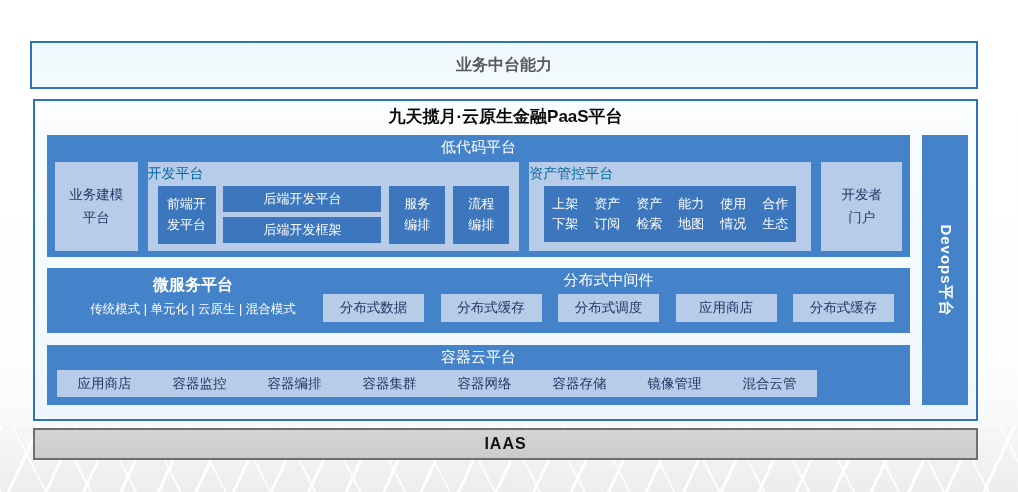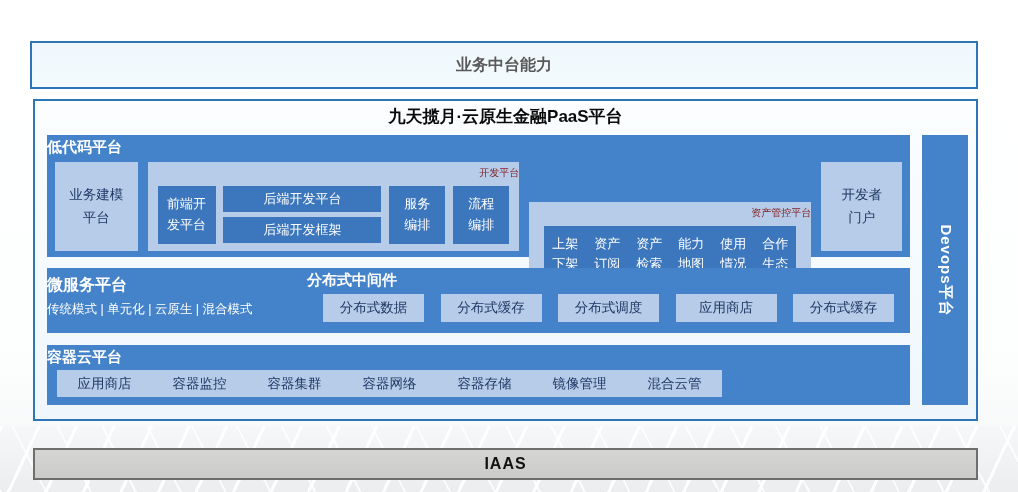--- a/index.html
+++ b/index.html
@@ -21,50 +21,50 @@
     display:flex; align-items:center; justify-content:center;
     font-size:16px; font-weight:bold; color:#595959; }
 
   .main-box { position:absolute; left:33px; top:99px; width:945px; height:322px;
     background:linear-gradient(180deg,#fbfdff 0%,#eff7fc 100%); border:2px solid #2e75b6; }
 
   .main-title { position:absolute; top:4px; left:0; width:100%; text-align:center;
     font-size:17px; font-weight:bold; color:#0a0a0a; }
 
   .panel { position:absolute; background:#4483c9; }
-  .panel-title { color:#ffffff; font-weight:bold; font-size:15px; line-height:20px; padding-top:2px; }
+  .panel-title { color:#ffffff; font-weight:normal; font-size:15px; text-align:center; line-height:20px; padding-top:2px; }
 
   
   .panel-lowcode { left:12px; top:34px; width:863px; height:122px; }
   .lowcode-row { display:flex; margin-top:5px; height:89px; padding:0 8px; gap:10px; }
 
   .light { background:#b7cce9; color:#1f3864; }
   .modeling-box { width:84px; height:89px; display:flex; align-items:center; justify-content:center;
     text-align:center; font-size:13.5px; line-height:1.65; padding:0 14px; }
   .portal-box { width:82px; height:89px; display:flex; align-items:center; justify-content:center;
     text-align:center; font-size:13.5px; line-height:1.65; padding:0 17px; }
 
   .light-container { height:89px; padding-top:2px; }
-  .lc-title { text-align:right; font-size:10px; color:#7f1d1d; line-height:18px; }
+  .lc-title { text-align:left; font-size:14px; color:#0369a1; line-height:18px; }
   .dev-container { width:382px; }
   .dev-row { display:flex; justify-content:space-between; align-items:flex-start; padding:0 10px; margin-top:4px; }
 
   .sblue { background:#3c76bd; color:#ffffff; display:flex; align-items:center; justify-content:center;
     text-align:center; font-size:13px; }
   .b-frontend { width:58px; height:58px; line-height:1.6; padding:0 4px; }
   .backend-col { width:158px; display:flex; flex-direction:column; gap:5px; }
   .b-backend { width:158px; height:26px; }
   .b-orch { width:56px; height:58px; line-height:1.6; padding:0 13px; }
 
-  .asset-container { width:289px;margin-top:40px; }
+  .asset-container { width:289px; }
   .asset-row { display:flex; justify-content:space-between; padding:0 15px; margin-top:4px; }
   .asset-row .sblue { width:42px; height:56px; line-height:1.55; padding:0 7px; }
 
   
-  .panel-micro { left:12px; top:167px; width:292px; height:65px; text-align:left; }
+  .panel-micro { left:12px; top:167px; width:292px; height:65px; text-align:center; }
   .micro-title { color:#fff; font-weight:bold; font-size:16px; margin-top:7px; }
   .micro-sub { color:#fff; font-size:12.5px; margin-top:5px; }
 
   
   .panel-mw { left:272px; top:167px; width:603px; height:65px; }
   .mw-row { display:flex; justify-content:space-between; padding:0 16px; margin-top:4px; }
   .mw-row .chip { width:101px; height:28px; }
 
   .chip { background:#b7cce9; color:#1f3864; display:flex; align-items:center; justify-content:center;
     font-size:13.5px; }
@@ -76,21 +76,21 @@
 
   
   .panel-devops { left:887px; top:34px; width:46px; height:270px;
     display:flex; align-items:center; justify-content:center; }
   .devops-text { transform:rotate(90deg); white-space:nowrap; color:#ffffff;
     font-weight:bold; font-size:15px; letter-spacing:1px; }
 
   .iaas-bar { position:absolute; left:33px; top:428px; width:945px; height:32px;
     background:linear-gradient(180deg,#d5d5d4,#cbcbca); border:2px solid #6e6e6e;
     display:flex; align-items:center; justify-content:center;
-    font-size:16px; font-weight:bold; color:#111; letter-spacing:1px;margin-top:20px; }
+    font-size:16px; font-weight:bold; color:#111; letter-spacing:1px; }
 </style>
 </head>
 <body>
 
 <div class="page">
 
   <div class="texture"></div>
 
   <div class="top-box">
     <span>业务中台能力</span>
@@ -148,20 +148,21 @@
           <div class="chip">应用商店</div>
           <div class="chip">分布式缓存</div>
         </div>
     </div>
 
     <div class="panel panel-cc">
       <div class="panel-title">容器云平台</div>
       <div class="cc-row">
           <div class="chip">应用商店</div>
           <div class="chip">容器监控</div>
+          <div class="chip">容器编排</div>
           <div class="chip">容器集群</div>
           <div class="chip">容器网络</div>
           <div class="chip">容器存储</div>
           <div class="chip">镜像管理</div>
           <div class="chip">混合云管</div>
         </div>
     </div>
 
     <div class="panel panel-devops">
       <span class="devops-text">Devops平台</span>

